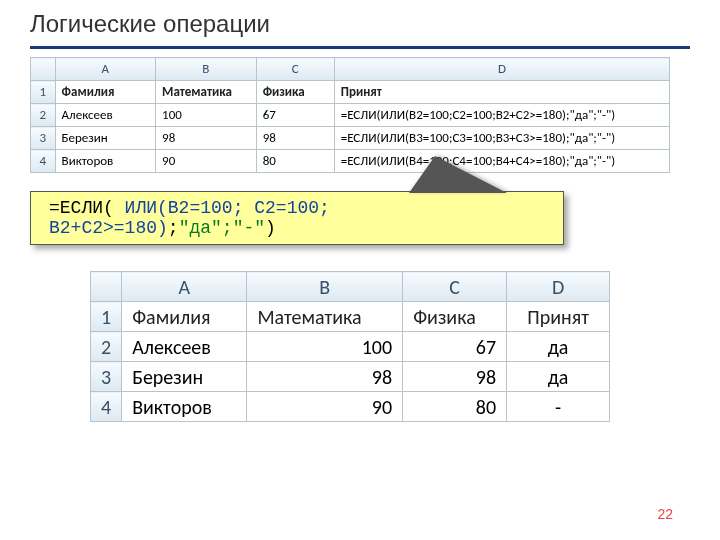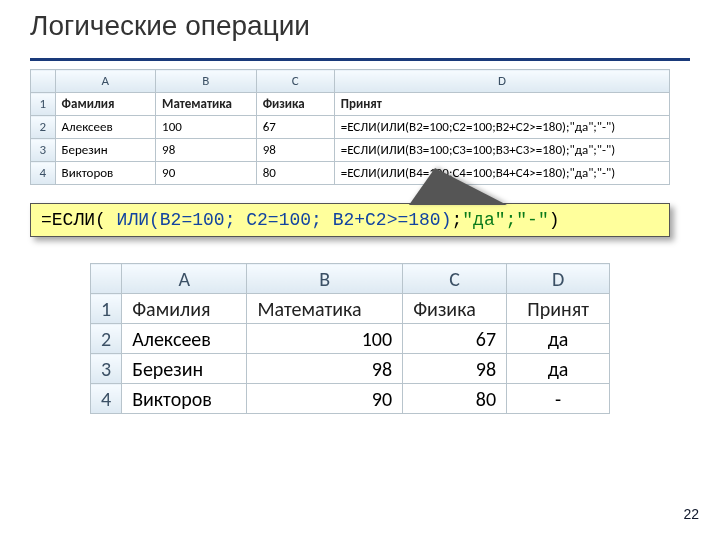--- a/index.html
+++ b/index.html
@@ -11,23 +11,23 @@
     font-family: Arial, sans-serif;
     position: relative;
     overflow: hidden;
   }
   .slide {
     padding: 10px 30px 10px 30px;
     position: relative;
     height: 100%;
   }
   .title {
-    font-size: 28px;
+    font-size: 24px;
     color: #333;
-    margin: 0 0 14px 0;
+    margin: 0 0 6px 0;
     font-weight: normal;
     padding-bottom: 2px;
   }
   .title-rule {
     border-bottom: 3px solid #1a3a7a;
     margin-bottom: 8px;
   }
   .subtitle {
     font-size: 20px;
     color: #222;
@@ -77,25 +77,25 @@
 
   
   .callout-wrap {
     position: relative;
     margin-top: 18px;
   }
   .callout {
     position: relative;
     background: #ffff9c;
     border: 1px solid #555;
-    padding: 6px 10px;
+    padding: 6px 18px;
     font-family: "Courier New", monospace;
     font-size: 18px;
     box-shadow: 4px 4px 6px rgba(0,0,0,.35);
-    width: 640px;
+    width: 534px;
   }
   .callout .blue  { color: #1344a0; }
   .callout .green { color: #0a7a1a; }
   .callout-tail {
     position: absolute;
     top: -34px;
     left: 380px;
     width: 0; height: 0;
     border-left: 25px solid transparent;
     border-right: 70px solid transparent;
@@ -143,24 +143,24 @@
     background: linear-gradient(#f6fbff,#dde9f2);
     text-align: center;
     color: #3b5065;
   }
   .ss2 .hdr { color:#222; }
   .ss2 .num { text-align: right; }
   .ss2 .cen { text-align: center; }
 
   .pagenum {
     position: absolute;
-    right: 21px;
+    right: 47px;
     bottom: 18px;
     font-size: 14px;
-    color: #0f172a;
+    color: #ef4444;
   }
 </style>
 </head>
 <body>
 
 <div class="slide">
   <h1 class="title">Логические операции</h1>
   <div class="title-rule"></div>
 
 

